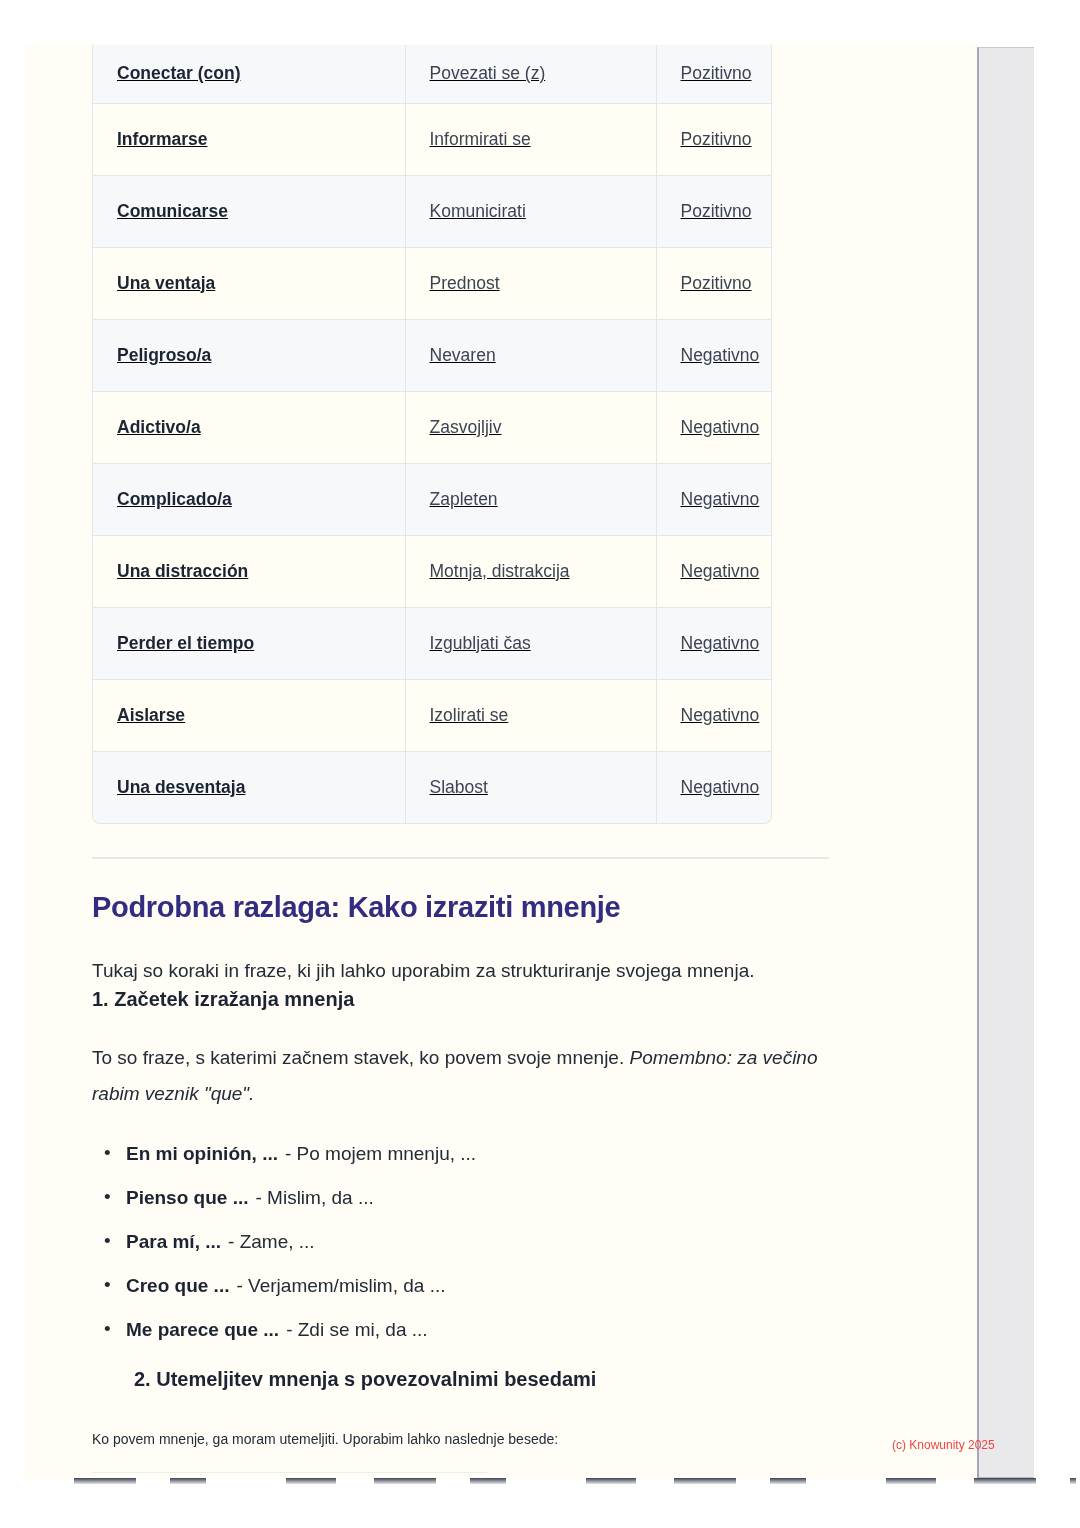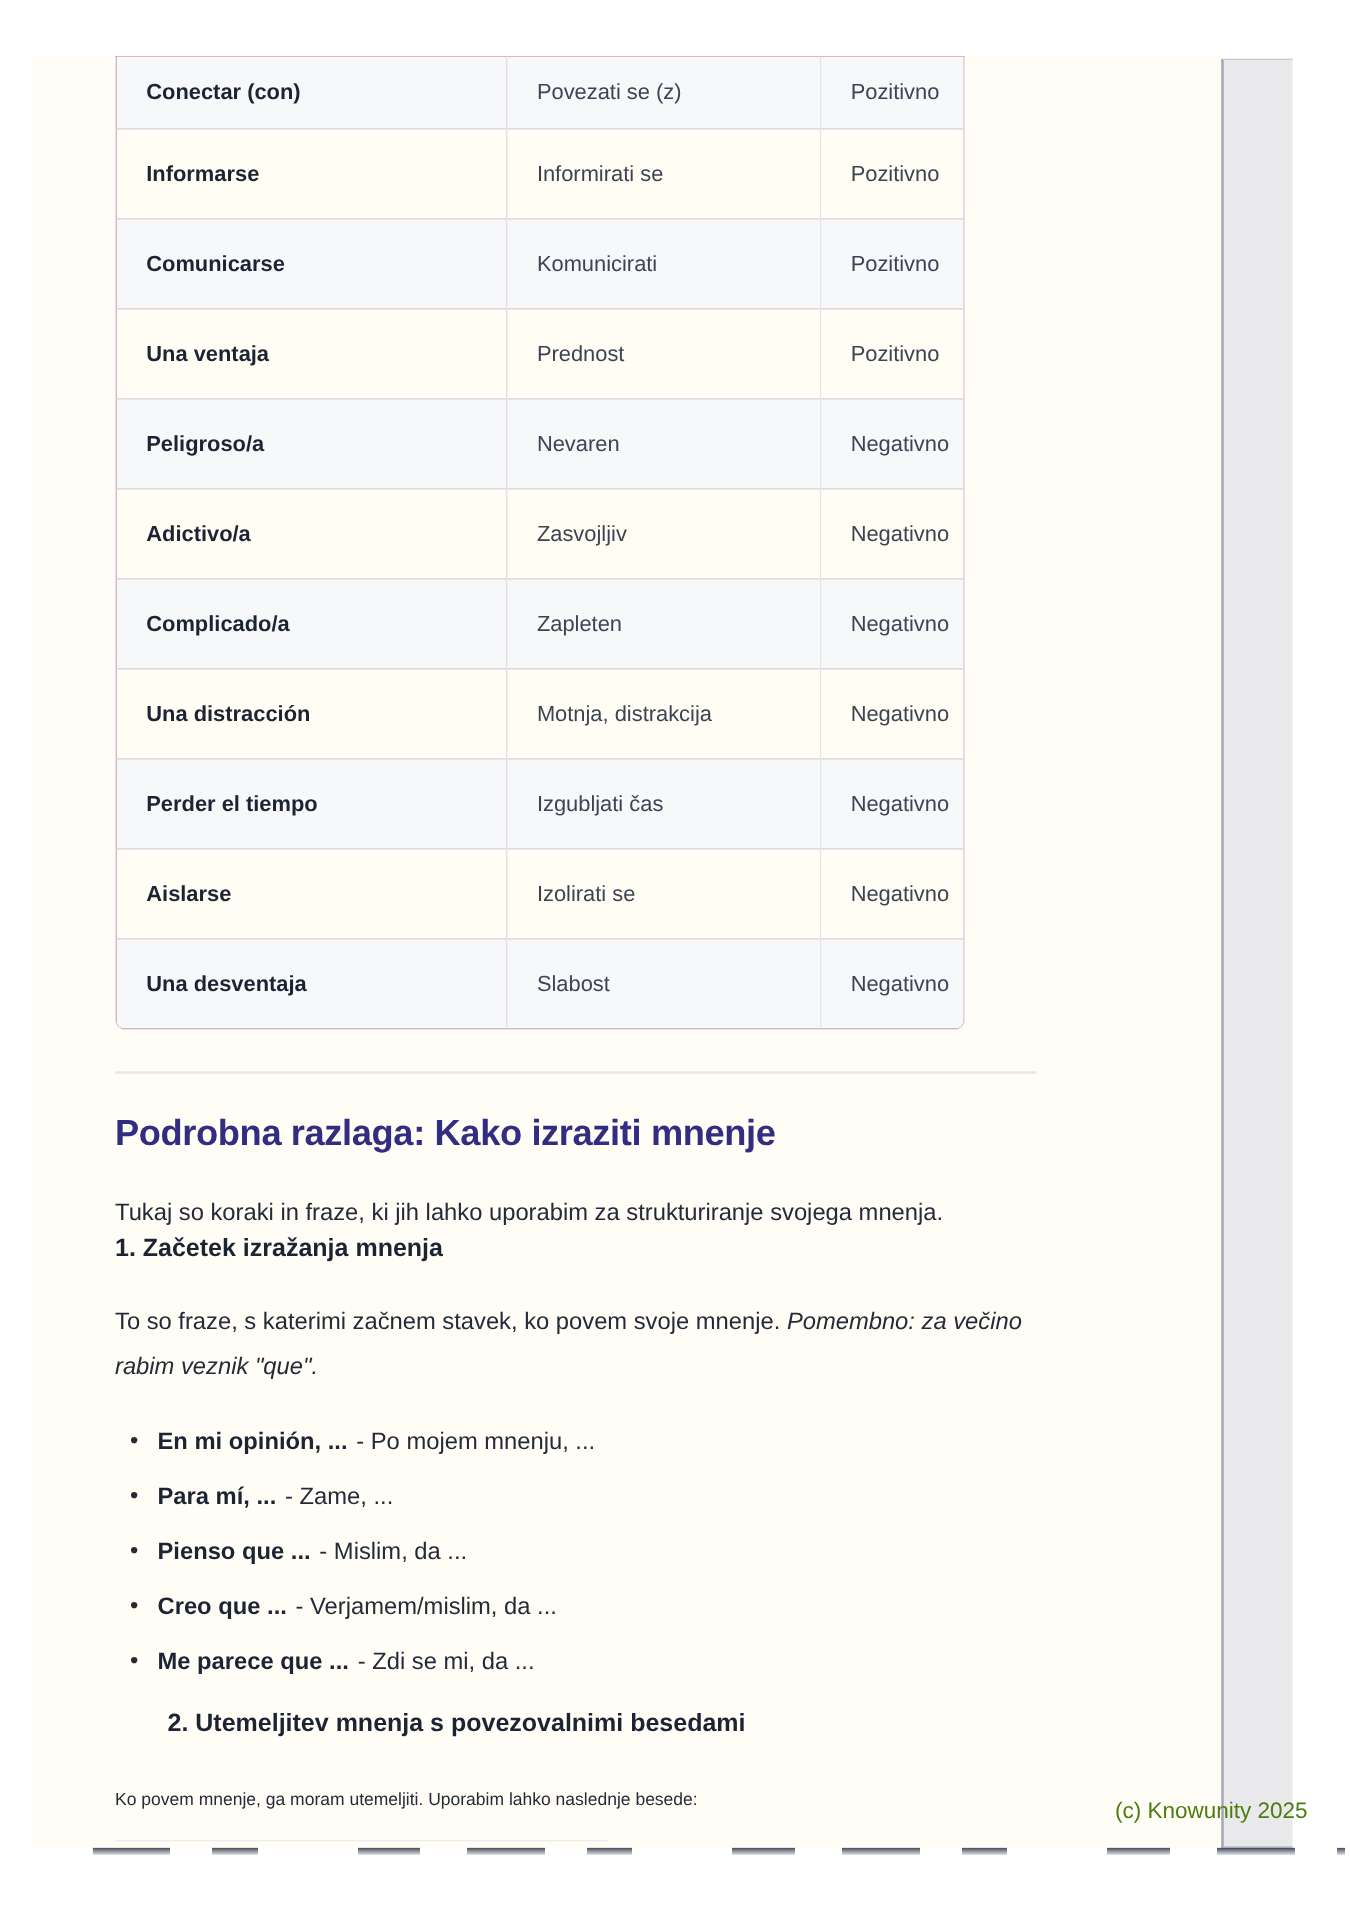--- a/index.html
+++ b/index.html
@@ -14,21 +14,21 @@
 
   .note-page{position:absolute;left:25px;top:44px;width:952px;height:1435px;
     background:var(--page-bg);}
 
   .scroll-strip{position:absolute;left:977px;top:47px;width:57px;height:1432px;
     background:var(--strip-bg);border-left:2px solid var(--strip-edge);
     border-top:1px solid #c9c9d2;border-bottom:2px solid #b9bac4;z-index:2;}
 
   .vocab-wrap{position:absolute;left:92px;top:45px;width:680px;
     border:1px solid var(--border);border-top:none;border-radius:0 0 8px 8px;
-    overflow:hidden;background:#be185d;z-index:1;}
+    overflow:hidden;background:#fef9c3;z-index:1;text-decoration:underline;}
   table.vocab{width:100%;border-collapse:collapse;table-layout:fixed;}
   table.vocab td{border:1px solid var(--border);vertical-align:middle;
     padding:0 0 0 24px;font-size:17.5px;color:#3c4454;}
   table.vocab tr{height:72px;}
   table.vocab tr:first-child{height:58px;}
   table.vocab tr:nth-child(odd) td{background:var(--row-gray);}
   table.vocab tr:nth-child(even) td{background:var(--row-cream);}
   table.vocab td.c1{font-weight:700;color:var(--text-dark);}
   table.vocab tr td:first-child{border-left:none;}
   table.vocab tr td:last-child{border-right:none;}
@@ -50,22 +50,22 @@
   .content ul{margin-top:28px;list-style:none;}
   .content li{position:relative;padding-left:34px;font-size:19px;line-height:28px;}
   .content li + li{margin-top:16px;}
   .content li::before{content:"\2022";position:absolute;left:12px;top:-1px;
     font-size:19px;color:#252b36;}
   .content li strong{font-weight:700;color:var(--text-dark);}
   .content li span{margin-left:7px;color:var(--text-body);}
   .content h3.s2{margin-top:22px;margin-left:42px;}
   .content p.last{margin-top:32px;font-size:14px;line-height:30px;}
 
-  .watermark{position:absolute;left:892px;top:1438px;font-size:18px;
-    color:#4d7c0f;z-index:5;white-space:nowrap;}
+  .watermark{position:absolute;left:892px;top:1438px;font-size:12px;
+    color:#ef4444;z-index:5;white-space:nowrap;}
 
   .faint-line{position:absolute;left:92px;top:1472px;width:395px;height:1px;
     background:#ececec;z-index:1;}
   .clipped-fragments{position:absolute;left:74px;top:1478px;width:1002px;height:6px;
     overflow:hidden;z-index:3;opacity:0.92;
     background:repeating-linear-gradient(90deg,
       #2d3546 0 62px, rgba(255,255,255,0) 62px 96px,
       #2d3546 96px 132px, rgba(255,255,255,0) 132px 212px,
       #2d3546 212px 262px, rgba(255,255,255,0) 262px 300px);
     -webkit-mask-image:linear-gradient(180deg,#000 0%,rgba(0,0,0,0.15) 100%);
@@ -149,22 +149,22 @@
 
   <div class="divider"></div>
 
   <div class="content">
     <h2>Podrobna razlaga: Kako izraziti mnenje</h2>
     <p class="intro">Tukaj so koraki in fraze, ki jih lahko uporabim za strukturiranje svojega mnenja.</p>
     <h3 class="s1">1. Začetek izražanja mnenja</h3>
     <p class="two"><span>To so fraze, s katerimi začnem stavek, ko povem svoje mnenje. </span><em>Pomembno: za večino rabim veznik "que".</em></p>
     <ul>
       <li><strong>En mi opinión, ...</strong><span>- Po mojem mnenju, ...</span></li>
+      <li><strong>Pienso que ...</strong><span>- Mislim, da ...</span></li>
       <li><strong>Para mí, ...</strong><span>- Zame, ...</span></li>
-      <li><strong>Pienso que ...</strong><span>- Mislim, da ...</span></li>
       <li><strong>Creo que ...</strong><span>- Verjamem/mislim, da ...</span></li>
       <li><strong>Me parece que ...</strong><span>- Zdi se mi, da ...</span></li>
     </ul>
     <h3 class="s2">2. Utemeljitev mnenja s povezovalnimi besedami</h3>
     <p class="last">Ko povem mnenje, ga moram utemeljiti. Uporabim lahko naslednje besede:</p>
   </div>
 
   <div class="watermark">(c) Knowunity 2025</div>
 
   <div class="faint-line"></div>

